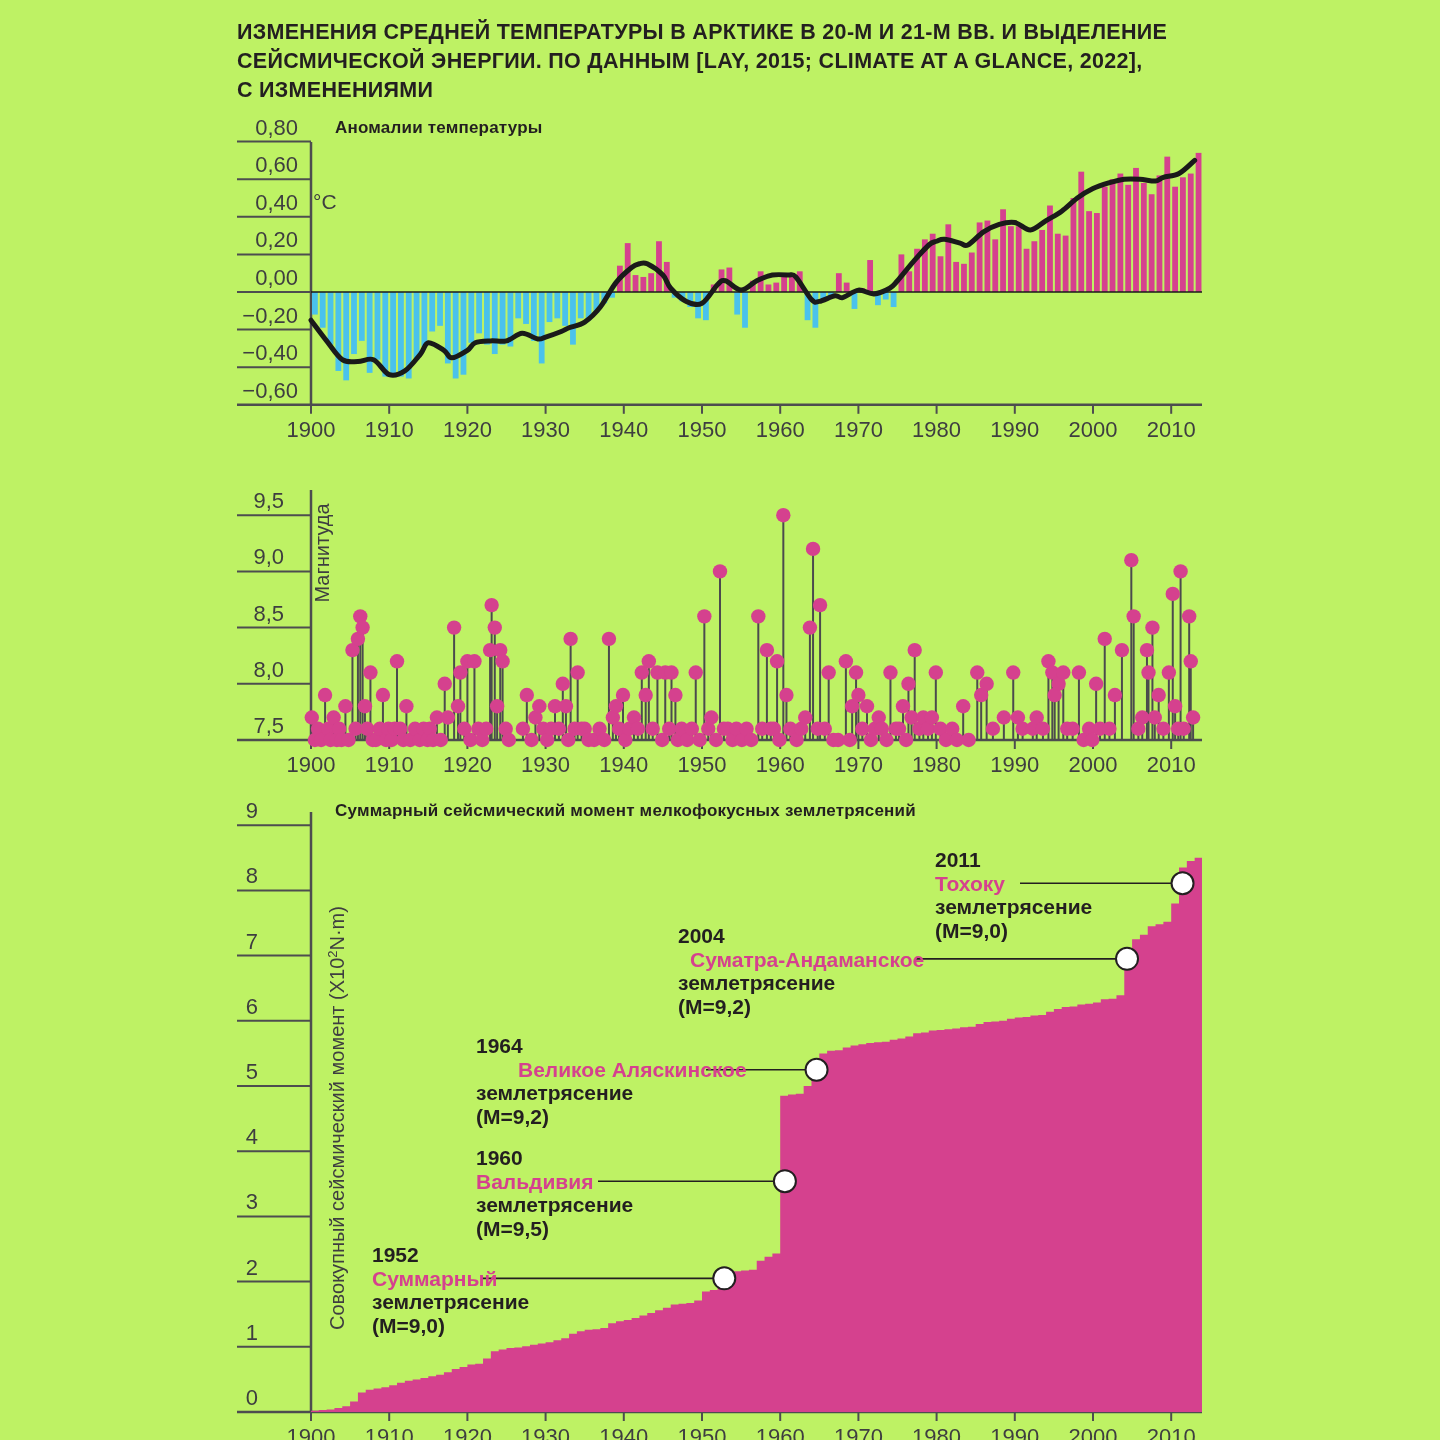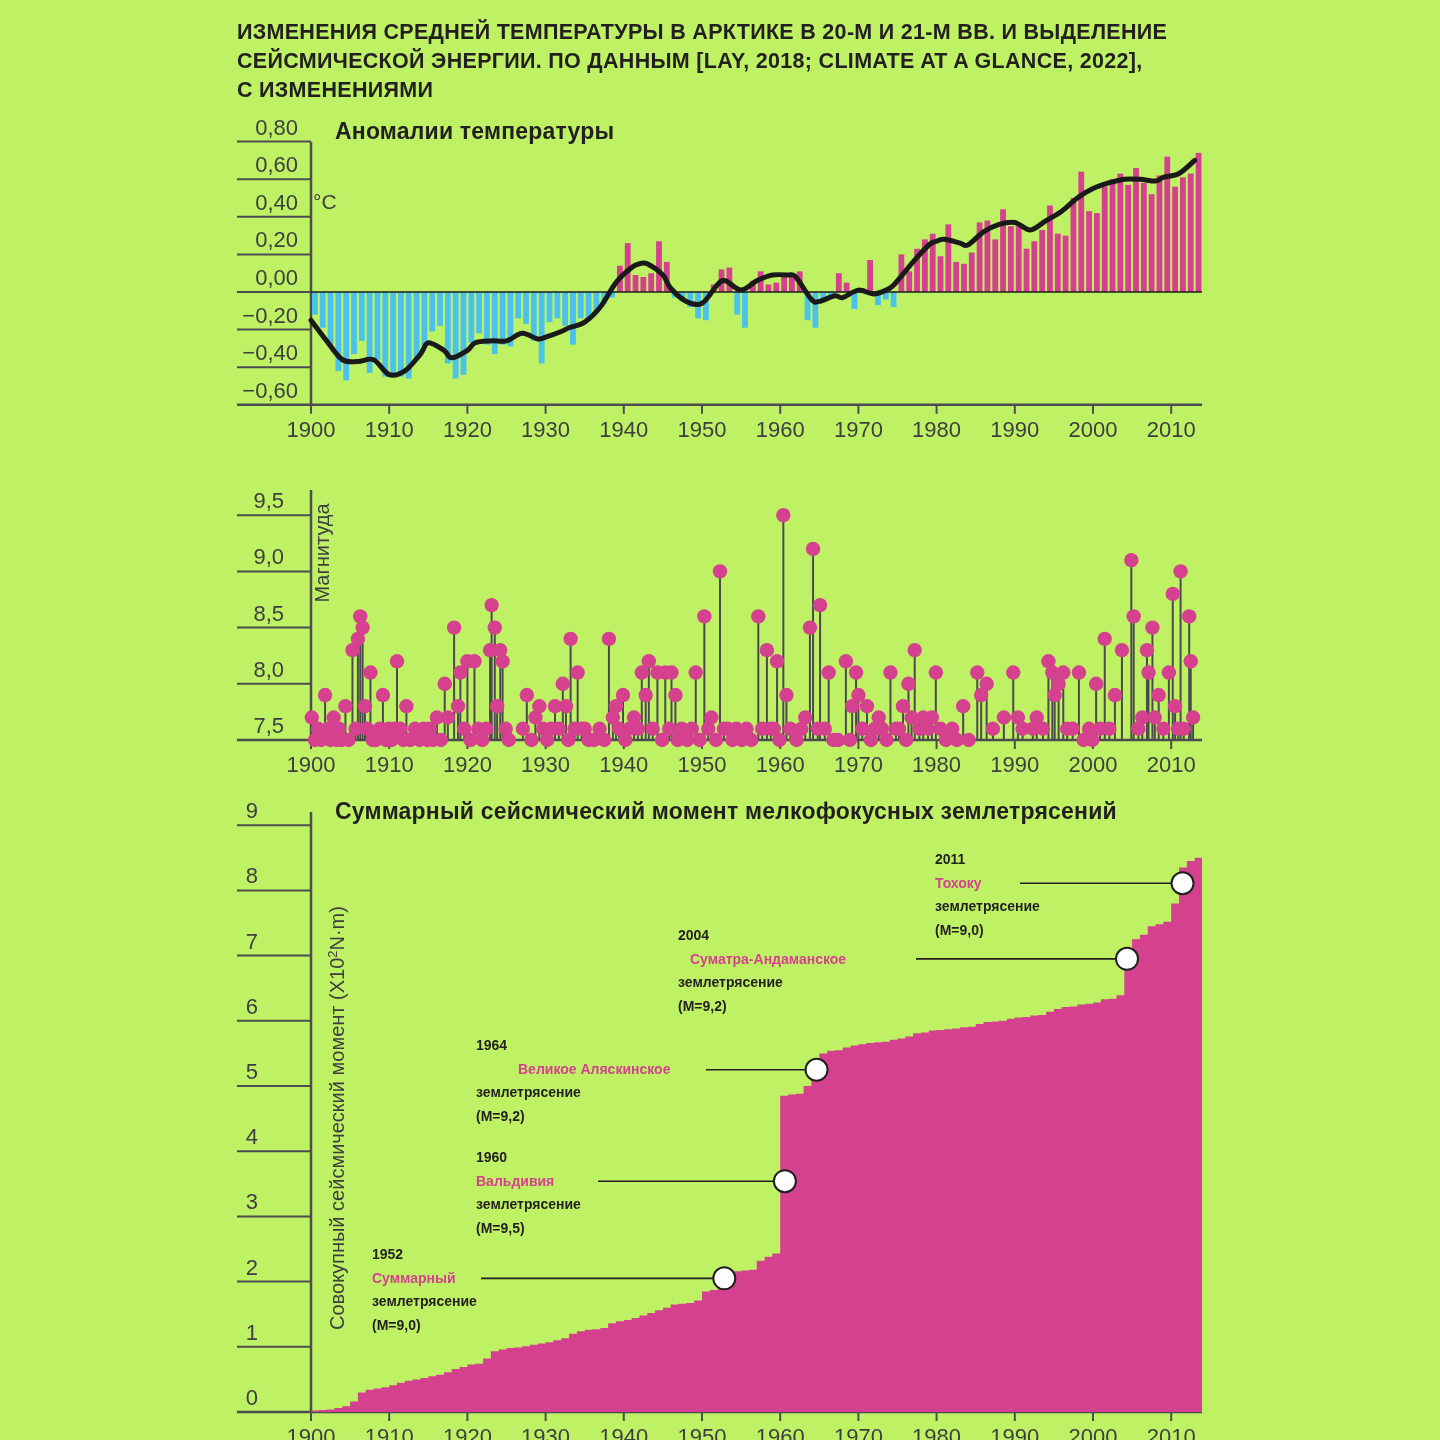--- a/index.html
+++ b/index.html
@@ -1,46 +1,46 @@
 <!DOCTYPE html>
 <html><head>
 <meta charset="utf-8">
 <style>
   html,body{margin:0;padding:0;background:#ffffff;}
   .page{position:relative;width:1440px;height:1440px;background:#bef264;overflow:hidden;
         font-family:"Liberation Sans", sans-serif;color:#231F20;}
   .hdr{position:absolute;left:237px;top:18px;width:1160px;font-weight:700;
        font-size:21.5px;line-height:29px;letter-spacing:0.3px;color:#231F20;}
-  .chart-title{position:absolute;font-weight:700;font-size:23px;color:#231F20;letter-spacing:0.2px;}
+  .chart-title{position:absolute;font-weight:700;font-size:17px;color:#231F20;letter-spacing:0.2px;}
   #t1{left:335px;top:118px;}
   #t2{left:335px;top:450px;}
   #t3{left:335px;top:799px;line-height:24px;}
   .unit{position:absolute;left:313px;top:190px;font-size:21px;color:#3E3E40;}
   .ylab-rot{position:absolute;transform:translate(-50%,-50%) rotate(-90deg);white-space:nowrap;
             font-size:20px;color:#3E3E40;}
   #ylab-mid{left:322px;top:553px;}
   #ylab-bot{left:337px;top:1118px;}
   .ylab-rot sup{font-size:13px;}
   svg.layer{position:absolute;left:0;top:0;}
   svg text{font-family:"Liberation Sans", sans-serif;fill:#3E3E40;font-size:22px;}
-  .ann{position:absolute;font-weight:700;font-size:14px;line-height:23.5px;color:#231F20;white-space:nowrap;}
+  .ann{position:absolute;font-weight:700;font-size:21px;line-height:23.5px;color:#231F20;white-space:nowrap;}
   #ann-1952{left:372px;top:1243px;}
   #ann-1960{left:476px;top:1146px;}
   #ann-1964{left:476px;top:1034px;}
   #ann-2004{left:678px;top:924px;}
   #ann-2011{left:935px;top:848px;}
 </style>
 </head>
 <body>
 
 <div class="page">
 
   <div class="hdr">
     <div>ИЗМЕНЕНИЯ СРЕДНЕЙ ТЕМПЕРАТУРЫ В АРКТИКЕ В 20-М И 21-М ВВ. И ВЫДЕЛЕНИЕ</div>
-    <div>СЕЙСМИЧЕСКОЙ ЭНЕРГИИ. ПО ДАННЫМ [LAY, 2018; CLIMATE AT A GLANCE, 2022],</div>
+    <div>СЕЙСМИЧЕСКОЙ ЭНЕРГИИ. ПО ДАННЫМ [LAY, 2015; CLIMATE AT A GLANCE, 2022],</div>
     <div>С ИЗМЕНЕНИЯМИ</div>
   </div>
 
   <svg id="fig" class="layer" width="1440" height="1440">
       <line x1="311" y1="142" x2="311" y2="404.8" stroke="#4D4D4F" stroke-width="2.5"></line>
       <line x1="237" y1="141.6" x2="311" y2="141.6" stroke="#4D4D4F" stroke-width="2"></line>
       <text x="298" y="134.6" text-anchor="end">0,80</text>
       <line x1="237" y1="179.2" x2="311" y2="179.2" stroke="#4D4D4F" stroke-width="2"></line>
       <text x="298" y="172.2" text-anchor="end">0,60</text>
       <line x1="237" y1="216.8" x2="311" y2="216.8" stroke="#4D4D4F" stroke-width="2"></line>

